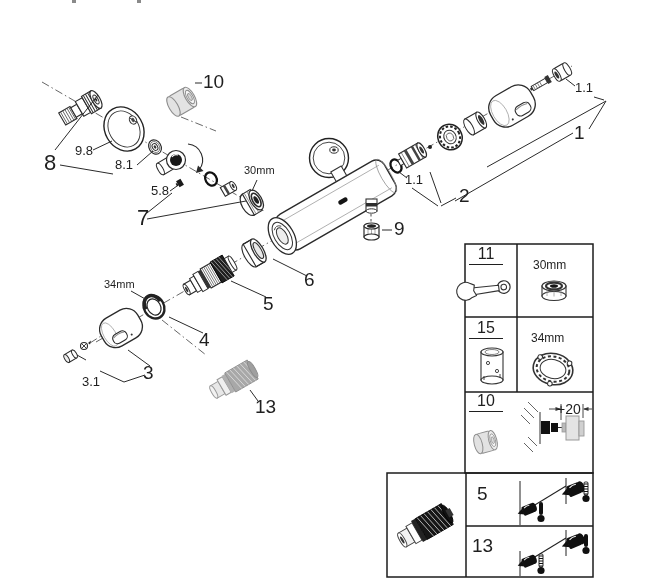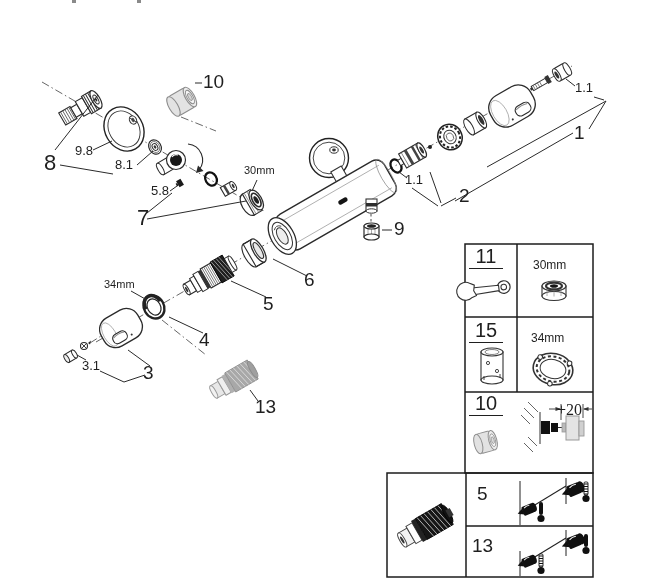--- a/index.html
+++ b/index.html
@@ -4,24 +4,24 @@
 <style>
   html,body{margin:0;padding:0;background:#fff;}
   #app{position:relative;width:646px;height:587px;background:#ffffff;overflow:hidden;
        font-family:"Liberation Sans",sans-serif;color:#1a1a1a;}
   #drawing{position:absolute;left:0;top:0;}
   .lbl{position:absolute;line-height:1;white-space:nowrap;color:#1f1f1f;}
   .fs22{font-size:22px;}
   .fs19{font-size:19px;}
   .fs13{font-size:13px;}
   .fs11{font-size:11px;}
-  .tbl-num{position:absolute;display:block;width:34px;text-align:center;font-size:20px;
+  .tbl-num{position:absolute;display:block;width:34px;text-align:center;font-size:16px;
            line-height:1.1;border-bottom:1.5px solid #1f1f1f;padding-bottom:1px;color:#1f1f1f;}
   .mm{position:absolute;font-size:12px;line-height:1;color:#1f1f1f;}
-  .plus{position:absolute;font-size:16px;line-height:1;color:#1f1f1f;font-family:Liberation Serif, serif;}
+  .plus{position:absolute;font-size:14px;line-height:1;color:#1f1f1f;}
 </style>
 </head>
 <body>
 
 <div id="app">
 
 <svg id="drawing" width="646" height="587" viewBox="0 0 646 587">
 
   <defs>
     <g id="th-solid">
@@ -415,21 +415,21 @@
 <span class="lbl fs13" style="left:115px;top:158px">8.1</span>
 <span class="lbl fs19" style="left:203px;top:72px">10</span>
 <span class="lbl fs22" style="left:137px;top:207px">7</span>
 <span class="lbl fs13" style="left:151px;top:184px">5.8</span>
 <span class="lbl fs11" style="left:244px;top:165px">30mm</span>
 <span class="lbl fs11" style="left:104px;top:279px">34mm</span>
 <span class="lbl fs19" style="left:304px;top:270px">6</span>
 <span class="lbl fs19" style="left:263px;top:294px">5</span>
 <span class="lbl fs19" style="left:199px;top:330px">4</span>
 <span class="lbl fs19" style="left:143px;top:363px">3</span>
-<span class="lbl fs13" style="left:82px;top:359px">3.1</span>
+<span class="lbl fs13" style="left:82px;top:375px">3.1</span>
 <span class="lbl fs19" style="left:255px;top:397px">13</span>
 <span class="lbl fs19" style="left:394px;top:219px">9</span>
 <span class="lbl fs13" style="left:405px;top:173px">1.1</span>
 <span class="lbl fs19" style="left:459px;top:186px">2</span>
 <span class="lbl fs13" style="left:575px;top:81px">1.1</span>
 <span class="lbl fs19" style="left:574px;top:123px">1</span>
 
 <span class="tbl-num" style="left:469px;top:245px">11</span>
 <span class="mm" style="left:533px;top:259px">30mm</span>
 <span class="tbl-num" style="left:469px;top:319px">15</span>

